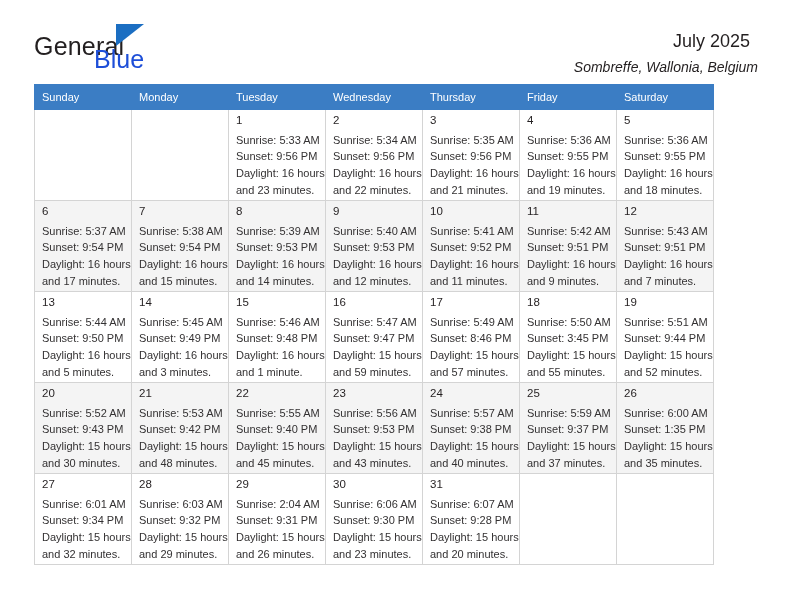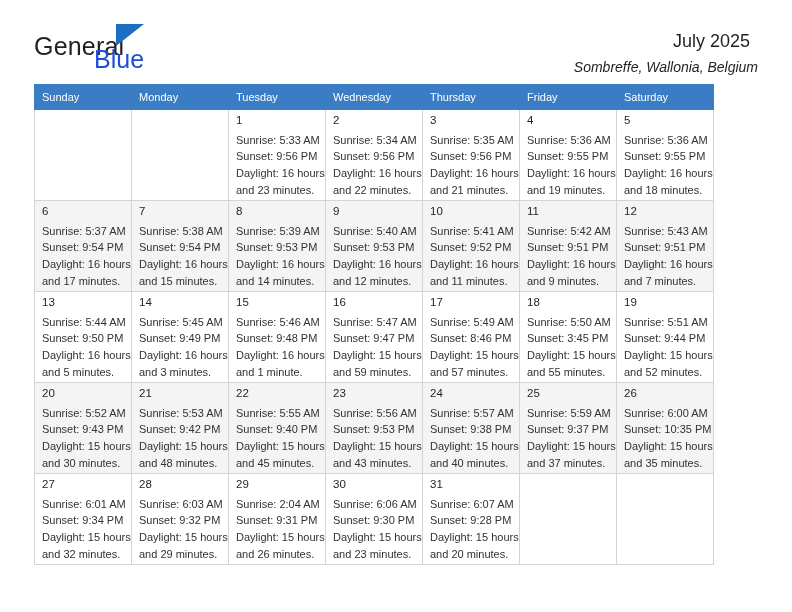--- a/index.html
+++ b/index.html
@@ -464,21 +464,21 @@
                 <div>Daylight: 15 hours</div>
                 <div>and 37 minutes.</div>
               </div>
             </div>
           </td>
         <td>
             <div class="daycell">
               <div class="daynum">26</div>
               <div class="info">
                 <div>Sunrise: 6:00 AM</div>
-                <div>Sunset: 10:35 PM</div>
+                <div>Sunset: 1:35 PM</div>
                 <div>Daylight: 15 hours</div>
                 <div>and 35 minutes.</div>
               </div>
             </div>
           </td>
       </tr>
 
       <tr>
         <td>
             <div class="daycell">

